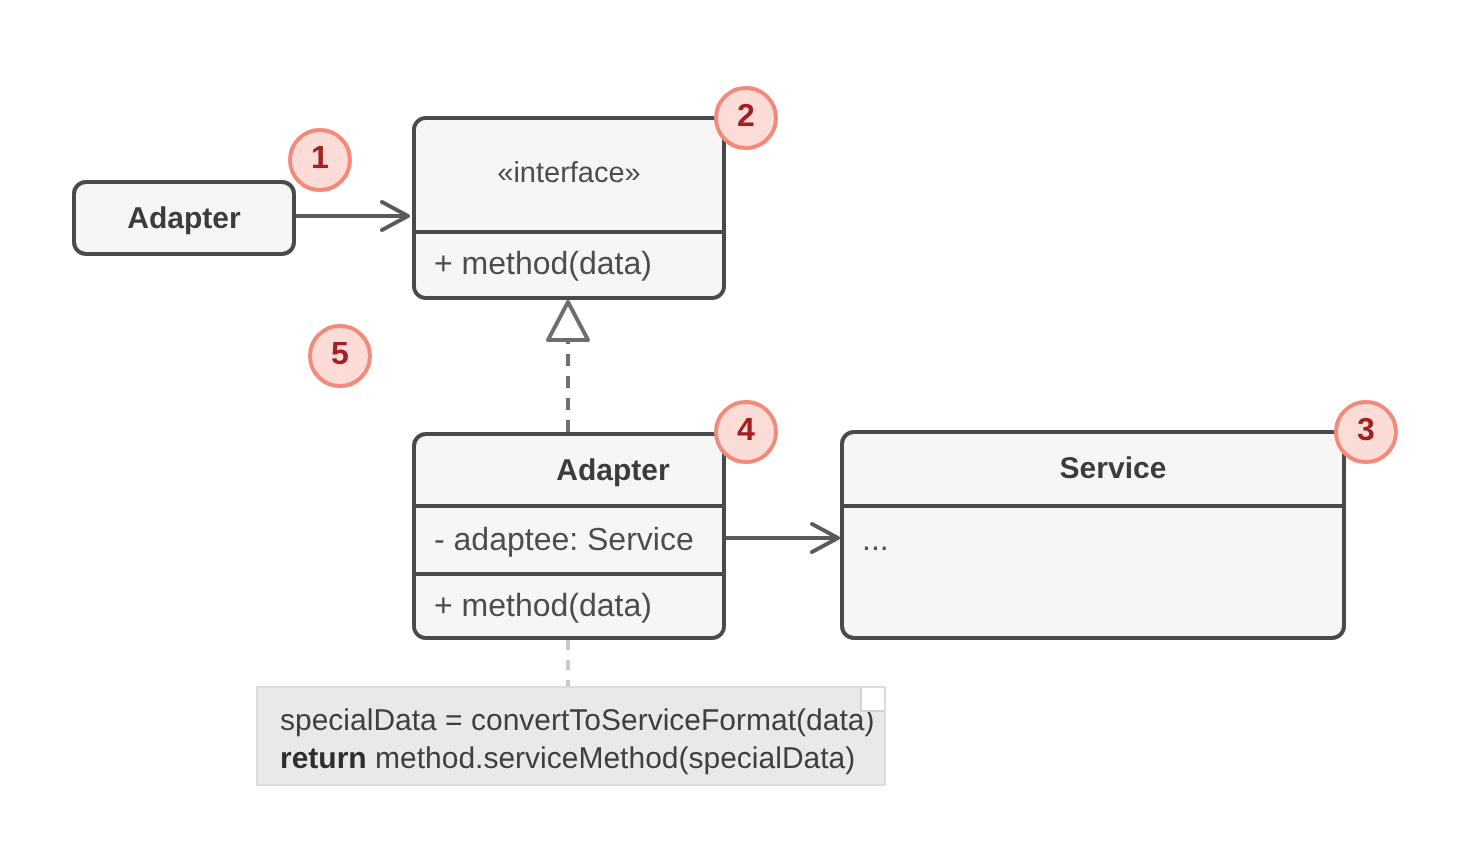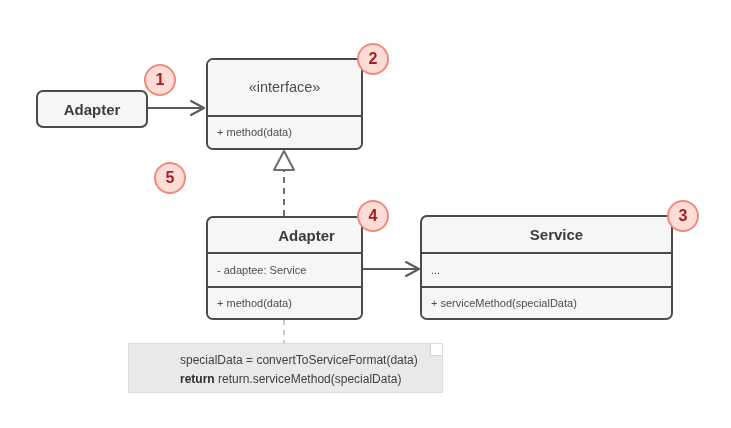--- a/index.html
+++ b/index.html
@@ -58,21 +58,21 @@
     color: #4d4d4d;
     line-height: 17px;
   }
   .t-name {
     font-size: 15px;
     font-weight: bold;
     color: #3c3c3c;
     line-height: 19px;
   }
   .t-member {
-    font-size: 11px;
+    font-size: 16px;
     color: #4d4d4d;
     line-height: 17px;
     white-space: nowrap;
   }
 
   
   .plain-box {
     position: absolute;
     box-sizing: border-box;
     border: 2px solid #4a4a4a;
@@ -85,25 +85,24 @@
 
   
   .note {
     position: absolute;
     box-sizing: border-box;
     background: #e9e9e9;
     border: 1px solid #dcdcdc;
     padding: 7px 11px 7px 11px;
   }
   .note-line {
-    font-size: 12px;
+    font-size: 15px;
     color: #3f3f3f;
     line-height: 19px;
     white-space: nowrap;
-    margin-left: 40px;
   }
   .note-line b {
     font-weight: bold;
     color: #2e2e2e;
     text-align: center;
   }
   .note-fold {
     position: absolute;
     right: 0;
     top: 0;
@@ -183,29 +182,26 @@
     </div>
   </div>
 
   <div class="uml-box" style="left:420px; top:215px; width:253px; height:105px;">
     <div class="uml-sec sec-title" style="height:35px;margin-left:20px;">
       <span class="t-name">Service</span>
     </div>
     <div class="uml-sec sec-row" style="height:34px;">
       <span class="t-member">...</span>
     </div>
-    <div class="uml-sec sec-row" style="height:32px;">
-      <span class="t-member">+ serviceMethod(specialData)</span>
-    </div>
   </div>
 
   <div class="note" style="left:128px; top:343px; width:315px; height:50px;">
     <div class="note-fold"></div>
     <div class="note-line">specialData = convertToServiceFormat(data)</div>
-    <div class="note-line"><b>return</b><span> return.serviceMethod(specialData)</span></div>
+    <div class="note-line"><b>return</b><span> method.serviceMethod(specialData)</span></div>
   </div>
 
   <div class="badge" style="left:144px; top:64px;">
     <span>1</span>
   </div>
   <div class="badge" style="left:357px; top:43px;">
     <span>2</span>
   </div>
   <div class="badge" style="left:667px; top:200px;">
     <span>3</span>

